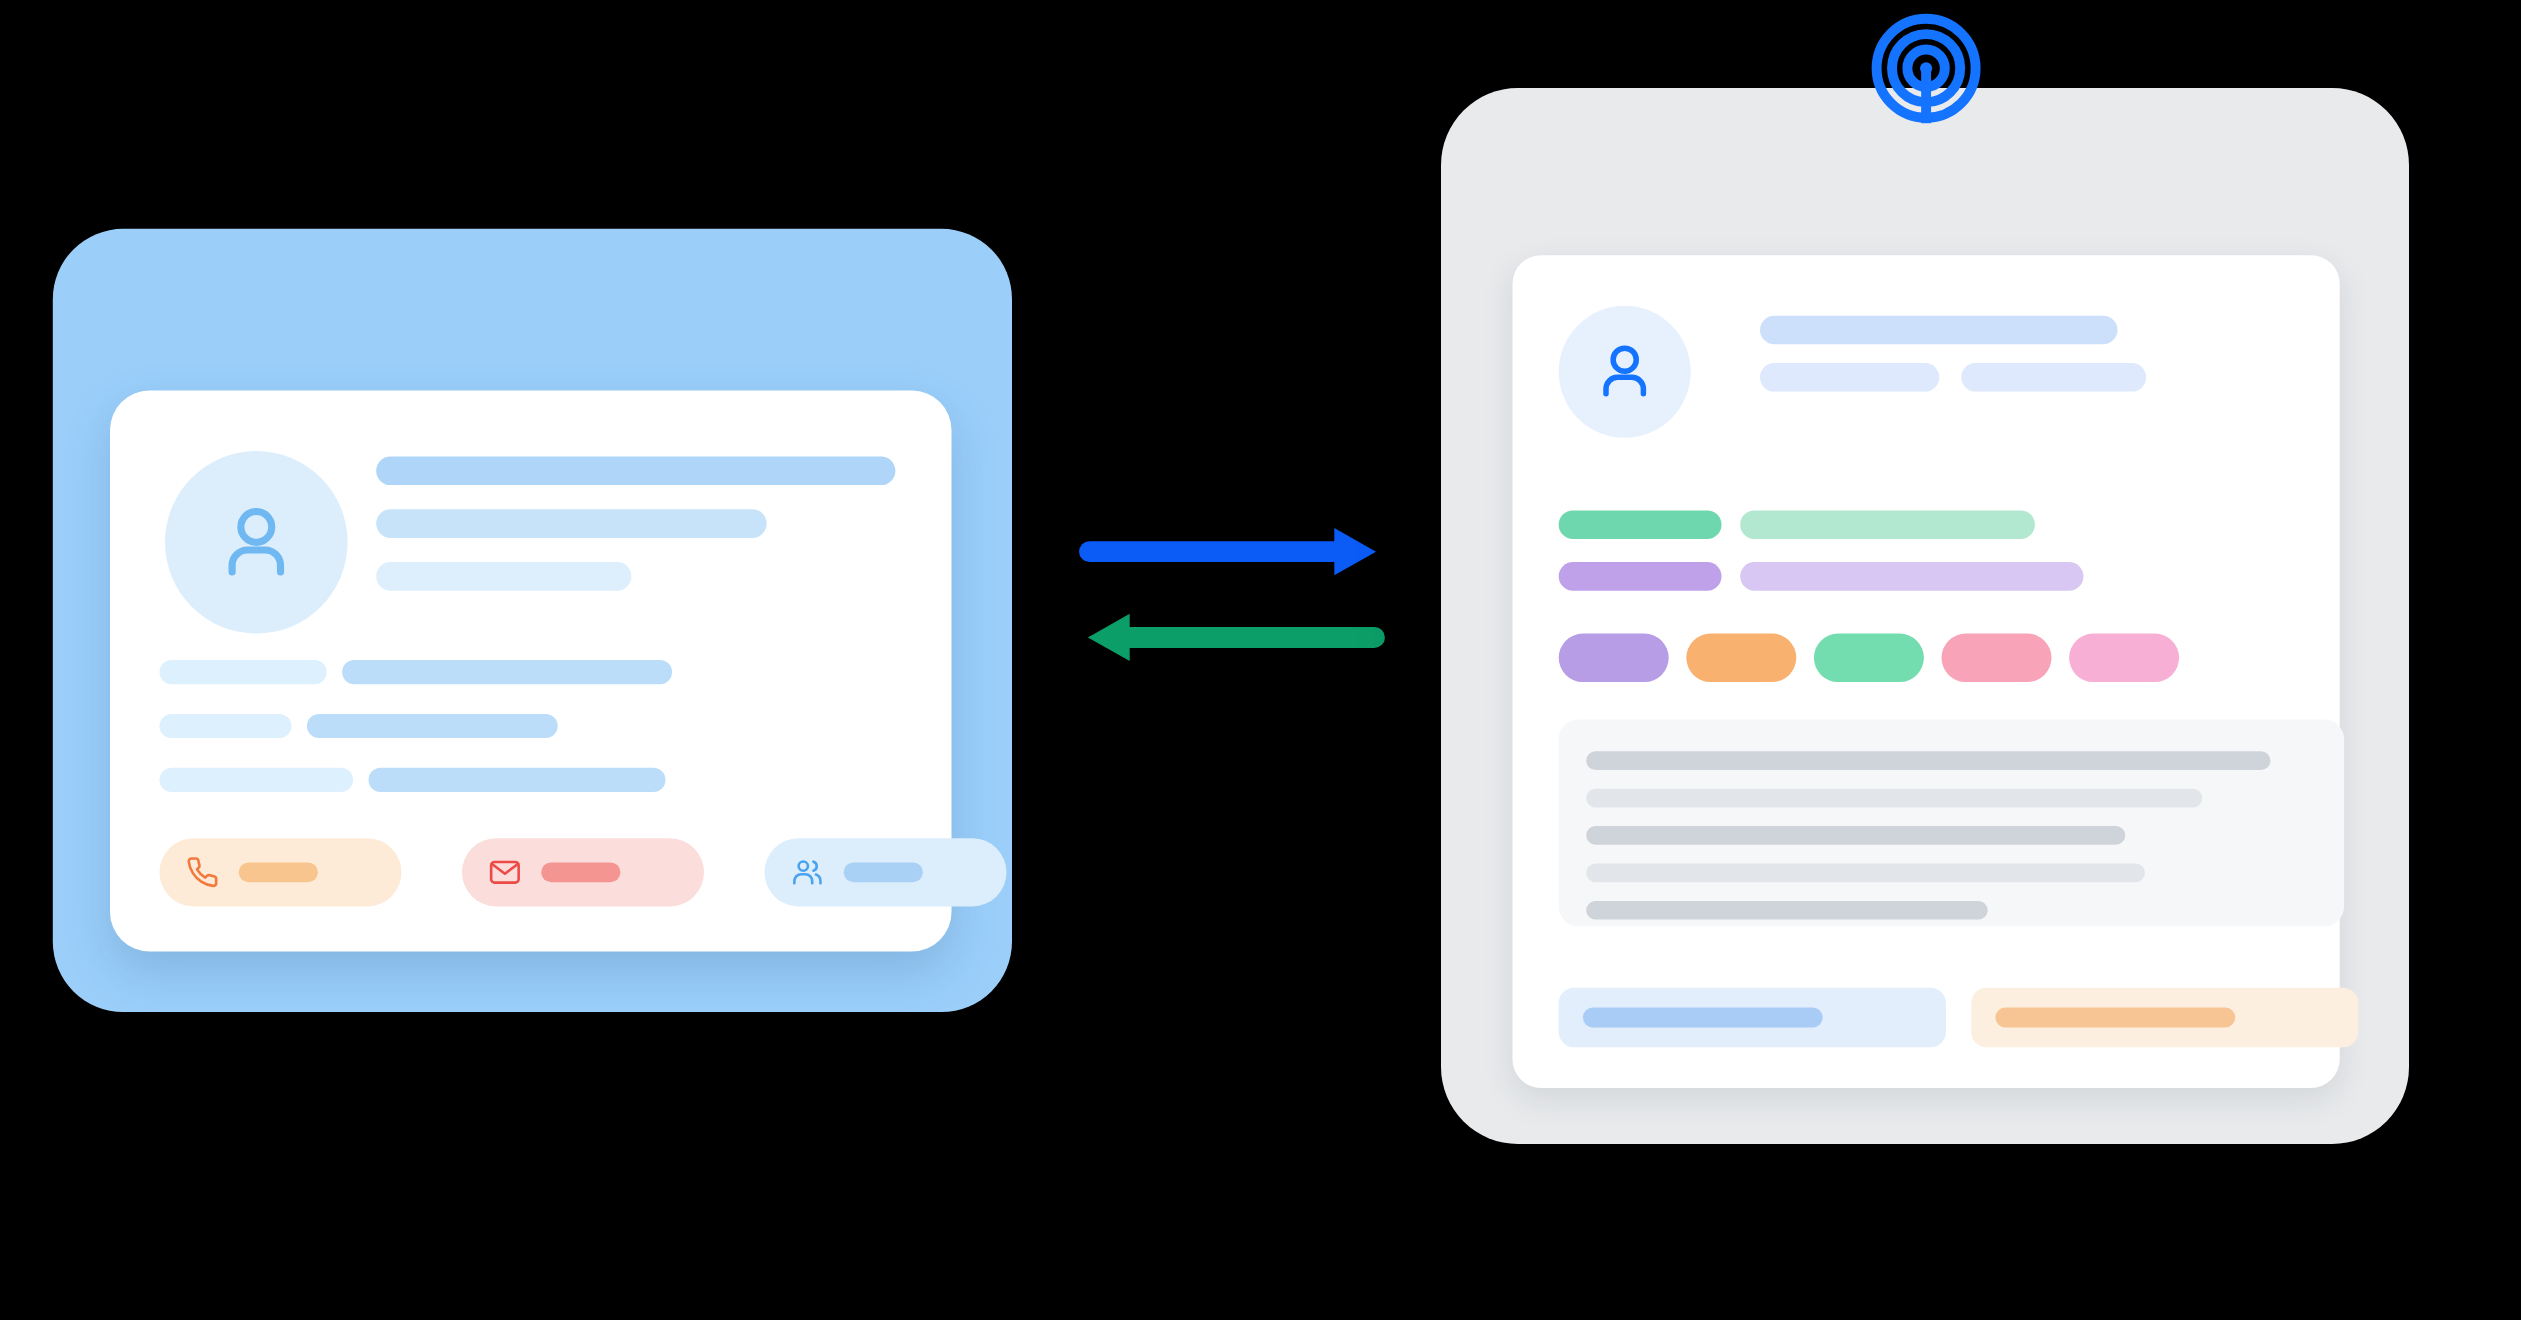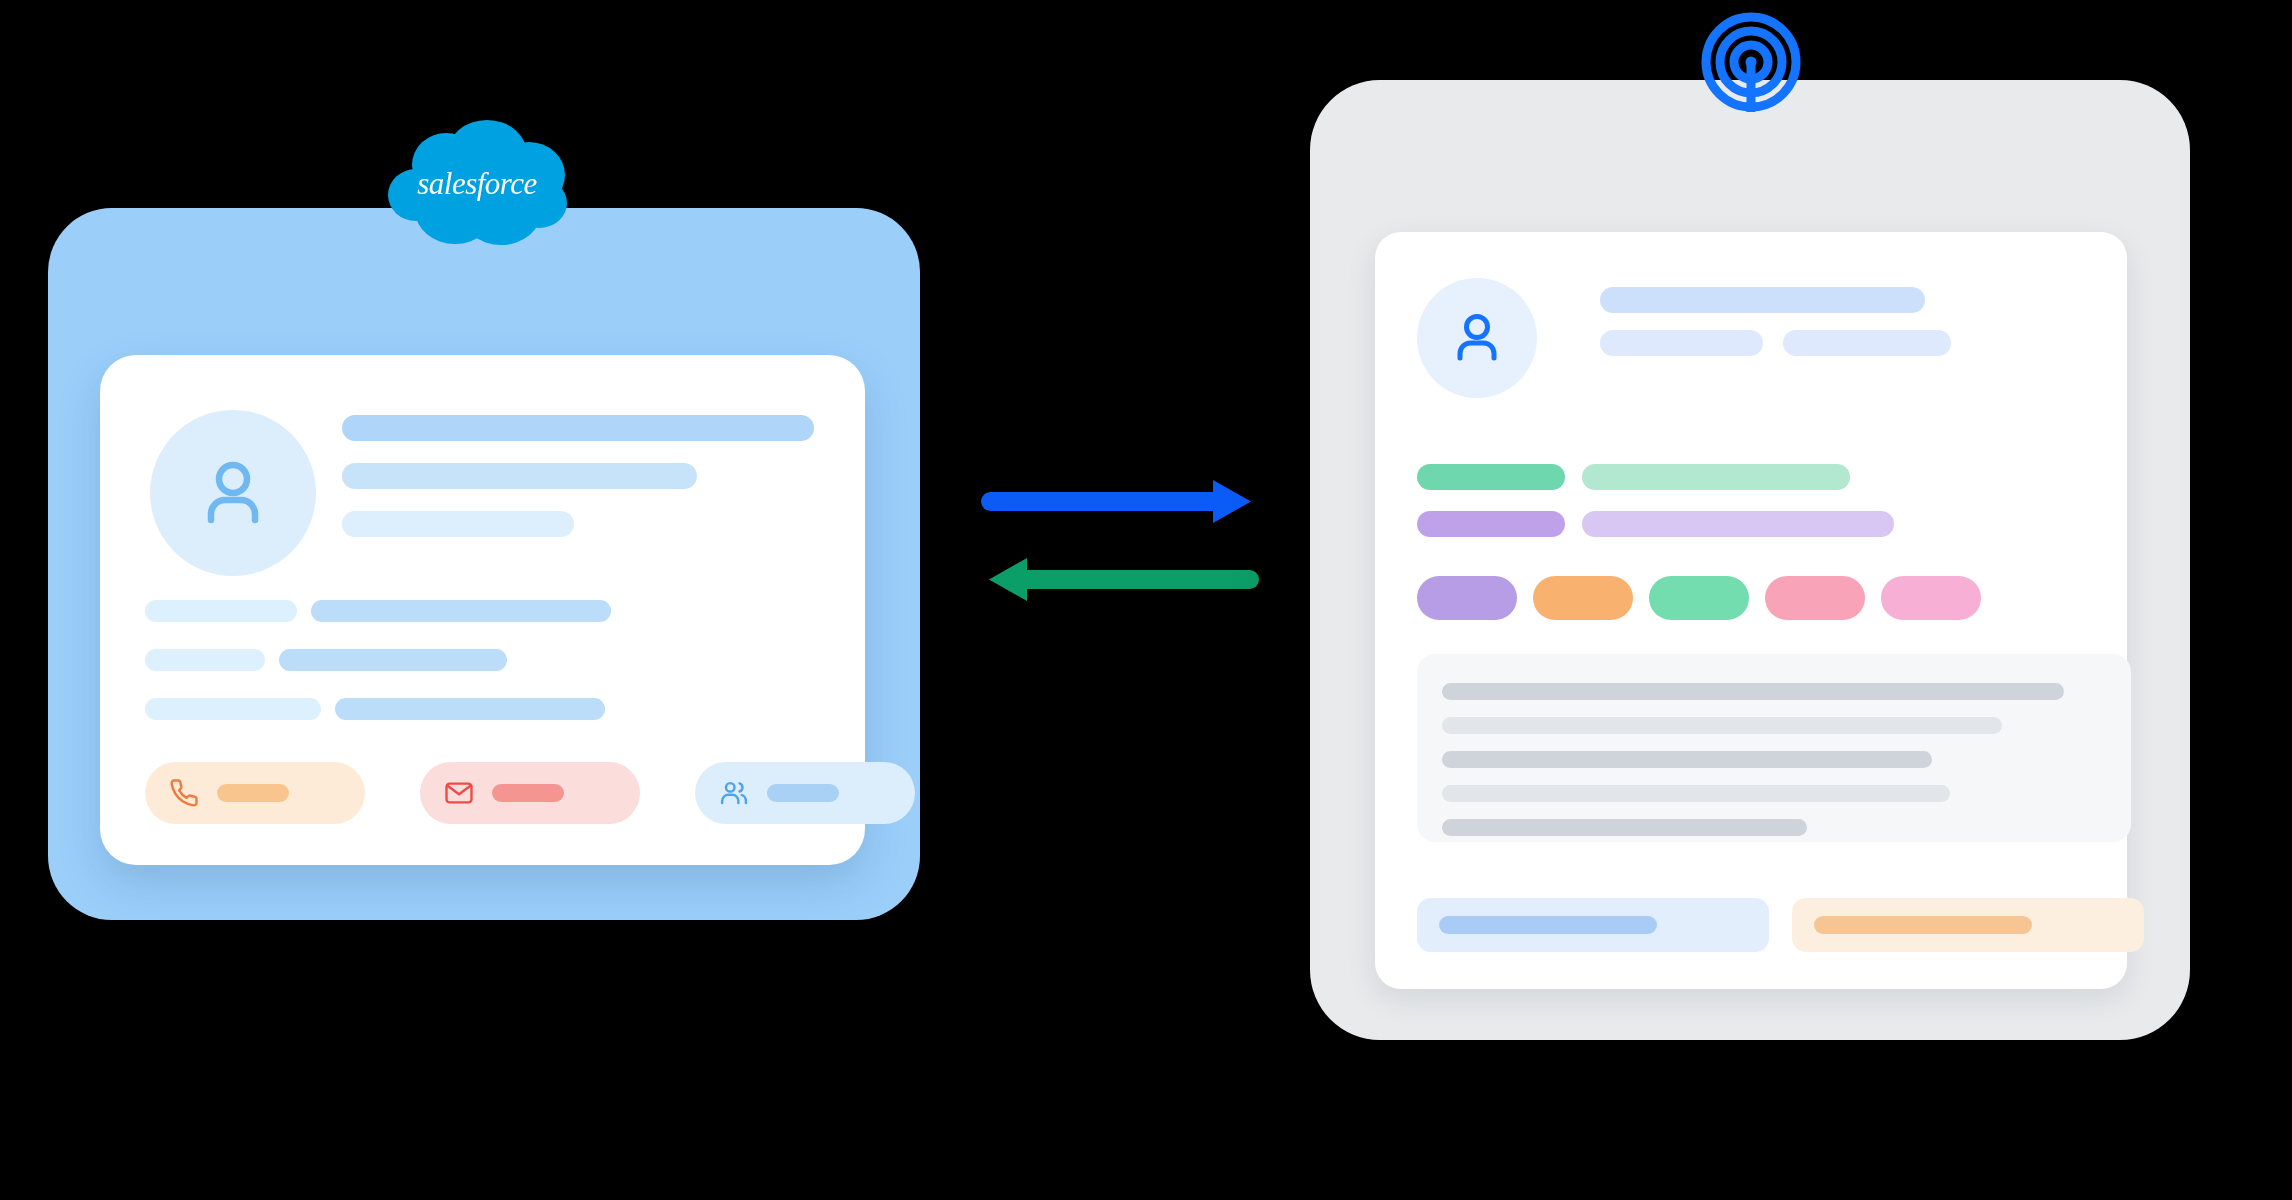--- a/index.html
+++ b/index.html
@@ -194,35 +194,20 @@
 </style>
 </head>
 <body>
 
 <div class="stage">
 
   <div class="sf-frame"></div>
 
   <div class="sf-card"></div>
 
-  <div class="sf-logo">
-    <svg viewBox="0 0 188 136" xmlns="http://www.w3.org/2000/svg">
-      <g fill="#00A1E0">
-        <ellipse cx="63" cy="47" rx="34" ry="32"></ellipse>
-        <ellipse cx="104" cy="36" rx="40" ry="34"></ellipse>
-        <ellipse cx="146" cy="57" rx="36" ry="33"></ellipse>
-        <ellipse cx="33" cy="77" rx="28" ry="26"></ellipse>
-        <ellipse cx="72" cy="92" rx="40" ry="34"></ellipse>
-        <ellipse cx="118" cy="94" rx="40" ry="33"></ellipse>
-        <ellipse cx="156" cy="85" rx="28" ry="25"></ellipse>
-        <rect x="25" y="45" width="140" height="58" rx="26"></rect>
-      </g>
-      <text x="94" y="76" text-anchor="middle" font-family="'Liberation Serif', serif" font-size="31" font-style="italic" fill="#FFFFFF" letter-spacing="-0.5">salesforce</text>
-    </svg>
-  </div>
 
   <div class="sf-avatar">
     <svg viewBox="0 0 80 80" xmlns="http://www.w3.org/2000/svg" fill="none" stroke="#6FB8F2" stroke-width="6.5" stroke-linecap="round" stroke-linejoin="round">
       <circle cx="40" cy="27" r="14"></circle>
       <path d="M18 68 v-6 a14 14 0 0 1 14 -14 h16 a14 14 0 0 1 14 14 v6"></path>
     </svg>
   </div>
 
   <div class="sf-head-bars">
     <div class="bar sf-hb1"></div>

